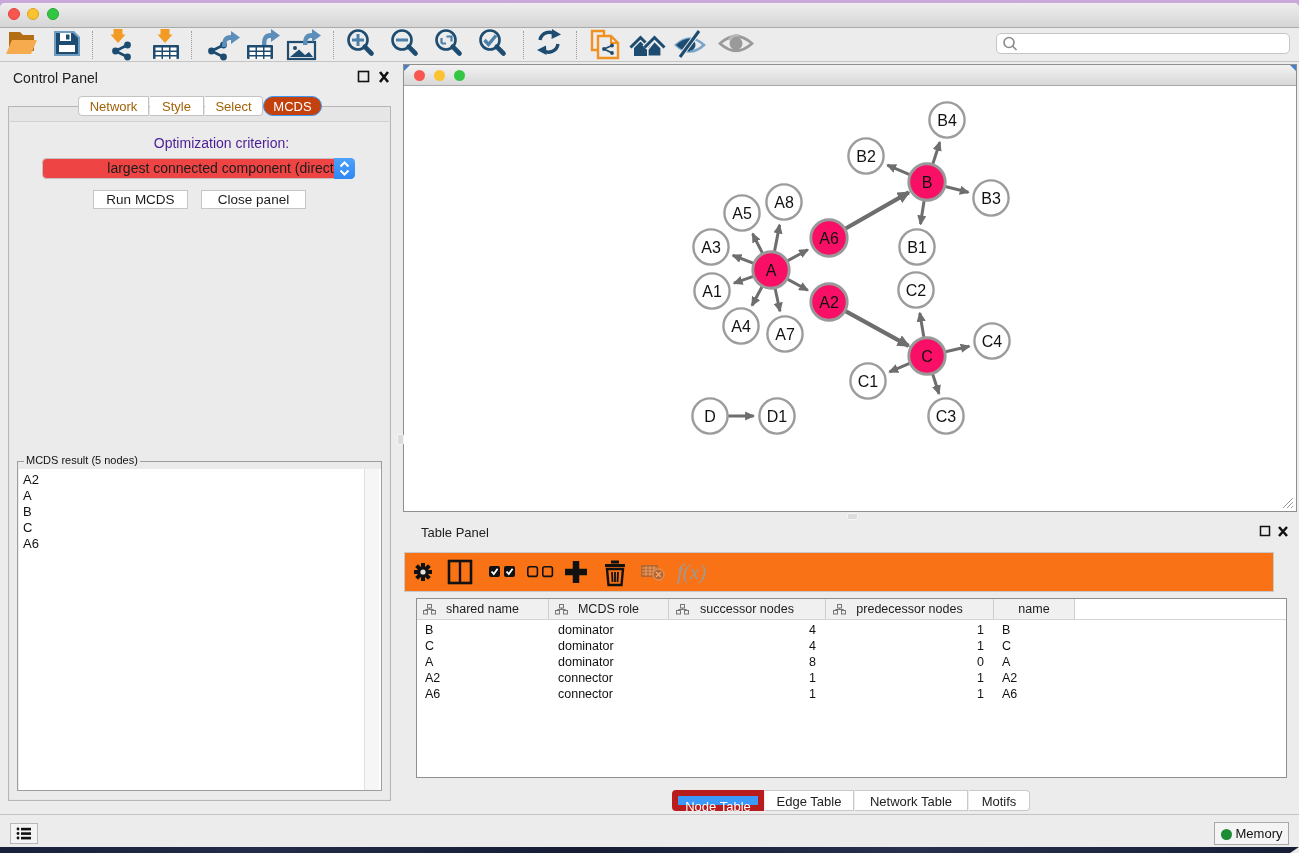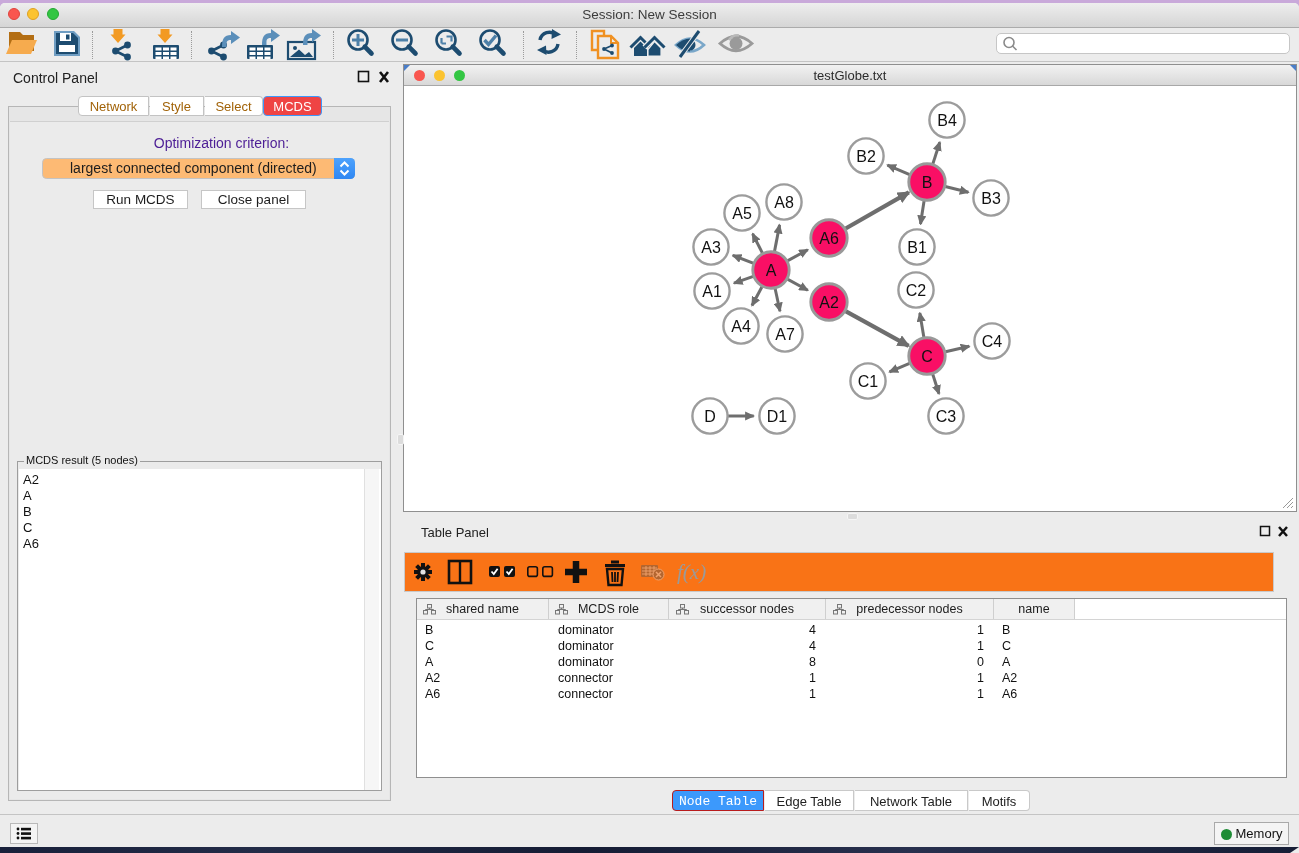--- a/index.html
+++ b/index.html
@@ -23,31 +23,31 @@
 #toolbar svg { position:absolute; top:0; }
 #searchbox { position:absolute; left:996px; top:5px; width:294px; height:21px;
   background:#fff; border:1px solid #c6c6c6; border-radius:5px; }
 
 #hline1 { position:absolute; left:0; top:61px; width:1299px; height:1px; background:#c4c4c4; }
 
 #cp-title { position:absolute; left:13px; top:70px; font-size:14px; color:#222; }
 
 .tab { position:absolute; top:96px; height:20px; line-height:20px; text-align:center;
   font-size:13px; color:#a16207; background:#fff; border:1px solid #c3c3c3; }
-.tabsel { background:#ef4444; color:#fff; border:1px solid #3c99fc; border-radius:4px; }
+.tabsel { background:#c2410c; color:#fff; border:1px solid #3c99fc; border-radius:10px; }
 
 #cpanel { position:absolute; left:8px; top:106px; width:383px; height:695px;
   background:#e6e6e6; border:1px solid #b6b6b6; }
 #cpanel-in { position:absolute; left:1px; top:14px; width:379px; height:678px;
   background:#ebebeb; border-top:1px solid #d0d0d0; }
 #optlabel { position:absolute; left:8px; width:427px; top:135px; text-align:center;
   font-size:14px; color:#4c1d95; }
 #dropdown { position:absolute; left:42px; top:158px; width:313px; height:21px;
-  background:#fdba74; border:1px solid #c3c3c3; border-radius:4.5px; font-size:14px;
-  color:#1d1d1d; line-height:19px; padding-left:27px; }
+  background:#ef4444; border:1px solid #c3c3c3; border-radius:4.5px; font-size:14px;
+  color:#1d1d1d; line-height:19px; padding-left:27px;text-align:right; }
 #dropdown .spin { position:absolute; right:-1px; top:-1px; width:21px; height:21px;
   background:linear-gradient(#4da2fd,#2f87f2); border-radius:0 4.5px 4.5px 0; }
 .btn { position:absolute; top:190px; height:19px; line-height:18px; text-align:center;
   font-size:13.5px; color:#1d1d1d; background:#fff; border:1px solid #c6c6c6; border-radius:0; }
 
 #fs { position:absolute; left:17px; top:461px; width:365px; height:330px;
   border:1px solid #9e9e9e; }
 #fs-legend { position:absolute; left:6px; top:-8px; background:#ebebeb; padding:0 2px;
   font-size:11px; color:#111; }
 #fs-list { position:absolute; left:1px; top:7px; width:362px; height:321px; background:#fff; }
@@ -75,34 +75,33 @@
 .td { position:absolute; font-size:12.5px; color:#111; height:16px; line-height:16px; }
 .num { text-align:right; }
 
 .btab { position:absolute; top:790px; height:21px; line-height:21px; text-align:center;
   font-size:13px; color:#222; background:#fff; border:1px solid #c9c9c9; }
 #memory { position:absolute; left:1214px; top:822px; width:75px; height:23px;
   background:#f4f4f4; border:1px solid #a9a9a9; font-size:13px; color:#111;
   line-height:21px; text-align:center; }
 #memory .dot { display:inline-block; width:11px; height:11px; border-radius:50%;
   background:#1d8c35; margin-right:4px; vertical-align:-1.5px; }
-.btab.tabsel { background:#3c99fc; color:#fff; border:1px solid #b91c1c;font-family:Liberation Mono, monospace; }
+.btab.tabsel { background:#3c99fc; color:#fff; border:6px solid #b91c1c; }
 .hic { position:absolute; top:5px; }
 #deskbottom { position:absolute; left:0; top:847px; width:1299px; height:6px;
   background:linear-gradient(90deg,#18203a,#232c48 20%,#151c34 45%,#28304e 70%,#161e36); }
 </style>
 </head>
 <body>
 <div id="app"></div>
 <div id="deskbottom"></div>
 <div id="titlebar">
   <span class="tl" style="left:8px;background:#f9564f;border:0.5px solid #e0443e;"></span>
   <span class="tl" style="left:27px;background:#fbc32f;border:0.5px solid #dfa023;"></span>
   <span class="tl" style="left:47px;background:#33c643;border:0.5px solid #24a833;"></span>
-  <span class="t">Session: New Session</span>
 </div>
 <div id="toolbar">
 <svg width="1299" height="33">
 <defs>
 <g id="oarrow">
           <path d="M-4.5,-7 L4.5,-7 L4.5,-1.5 L7.5,-1.5 L0,7 L-7.5,-1.5 L-4.5,-1.5 Z" fill="#f29a23"></path>
         </g>
 <g id="share">
           <circle cx="-6.5" cy="0" r="3.4" fill="#1d4c70"></circle>
           <circle cx="5.5" cy="-6" r="3.4" fill="#1d4c70"></circle>
@@ -248,21 +247,20 @@
       <rect x="10" y="8.3" width="10" height="2.6" fill="#111"></rect>
 <circle cx="7" cy="14" r="1.4" fill="#111"></circle>
       <rect x="10" y="12.8" width="10" height="2.6" fill="#111"></rect>
 </svg></div>
 
 <div id="gwin">
   <div id="gtitle">
     <span class="tlg" style="left:10px;background:#f9564f;"></span>
     <span class="tlg" style="left:30px;background:#fbc32f;"></span>
     <span class="tlg" style="left:50px;background:#33c643;"></span>
-    <span class="t">testGlobe.txt</span>
   </div>
   <svg class="abs" style="right:2px;bottom:2px" width="12" height="12">
     <path d="M11,1 L1,11 M11,5 L5,11 M11,9 L9,11" stroke="#9a9a9a" stroke-width="1"></path>
   </svg>
   <svg class="abs" style="left:0;top:0" width="6" height="6">
       <path d="M0,0 L6,0 L0,6 Z" fill="#4a7ec9"></path>
     </svg>
   <svg class="abs" style="right:0;top:0" width="6" height="6">
       <path d="M0,0 L6,0 L6,6 Z" fill="#4a7ec9"></path>
     </svg>

